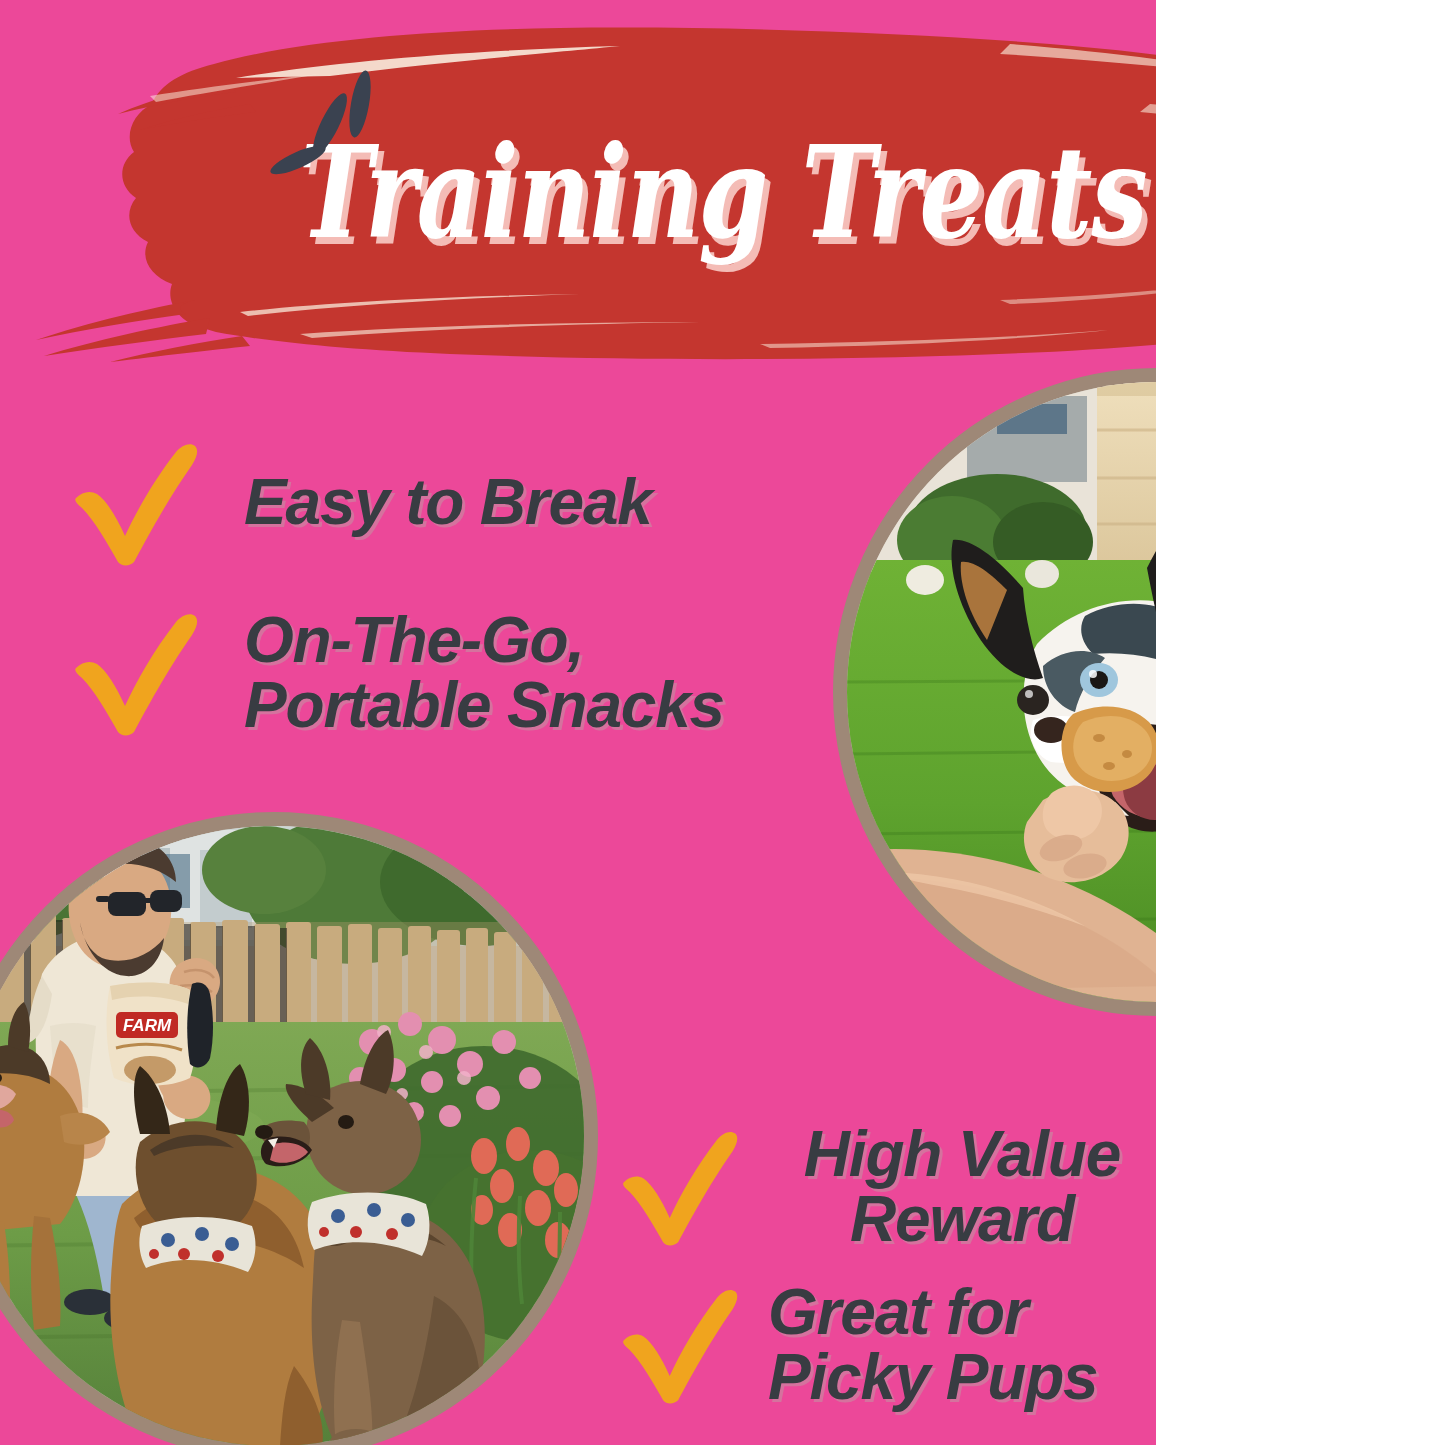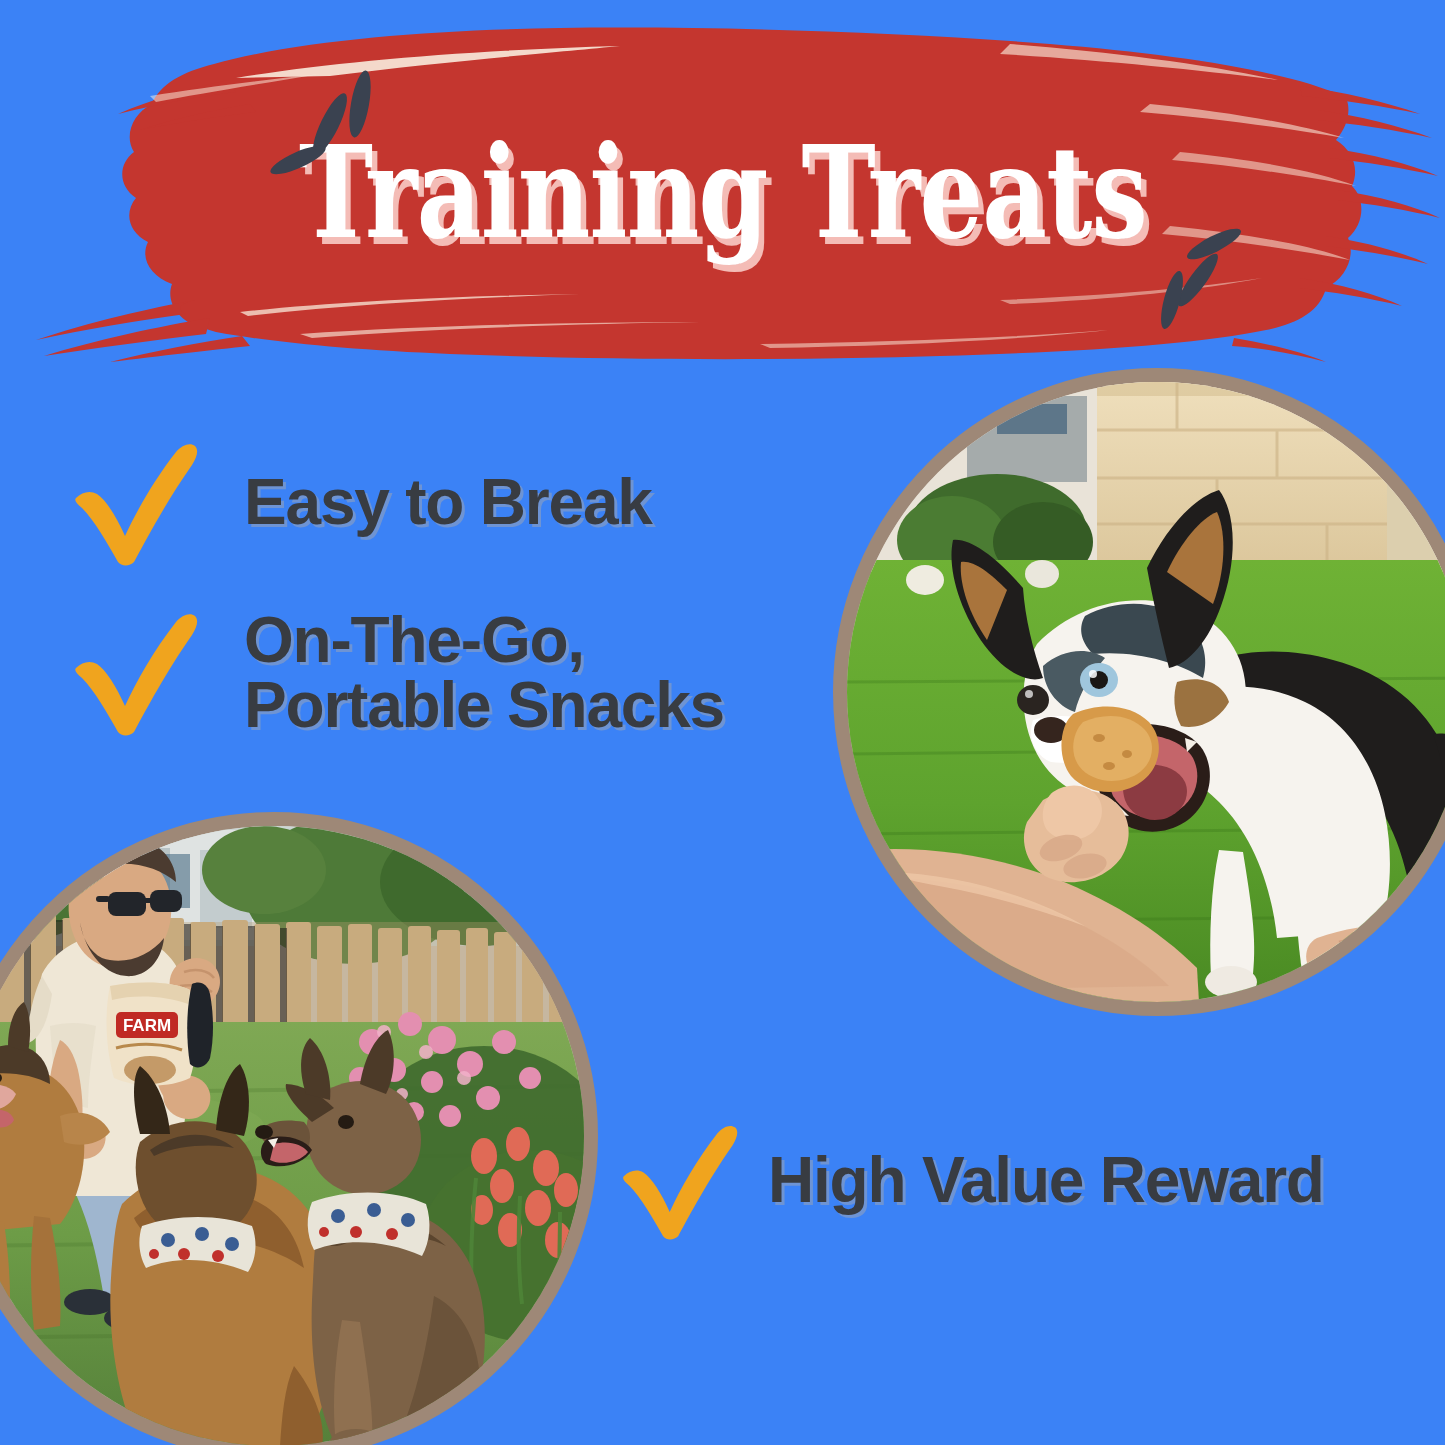--- a/index.html
+++ b/index.html
@@ -2,25 +2,26 @@
 <html><head>
 <meta charset="utf-8">
 <style>
   html, body {
     margin: 0;
     padding: 0;
     background: #ffffff;
   }
   #poster {
     position: relative;
-    width: 1445px;
+    width: 1156px;
     height: 1445px;
     overflow: hidden;
-    background: #3b82f6;
+    background: #ec4899;
     font-family: "Liberation Sans", sans-serif;
+    font-style: italic;
     -webkit-font-smoothing: antialiased;
   }
 
   
   #header-banner {
     position: absolute;
     left: 0;
     top: 0;
     width: 1445px;
     height: 380px;
@@ -83,21 +84,21 @@
   #bullet-easy-to-break { left: 70px; top: 440px; }
   #bullet-easy-to-break .check-icon { width: 132px; height: 126px; }
   #bullet-easy-to-break .bullet-text { margin-left: 42px; }
 
   #bullet-on-the-go { left: 70px; top: 608px; }
   #bullet-on-the-go .check-icon { width: 132px; height: 126px; }
   #bullet-on-the-go .bullet-text { margin-left: 42px; }
 
   #bullet-high-value { left: 618px; top: 1122px; }
   #bullet-high-value .check-icon { width: 124px; height: 118px; }
-  #bullet-high-value .bullet-text { margin-left: 26px; }
+  #bullet-high-value .bullet-text { margin-left: 26px; text-align: center; }
 
   #bullet-picky-pups { left: 618px; top: 1280px; }
   #bullet-picky-pups .check-icon { width: 124px; height: 118px; }
   #bullet-picky-pups .bullet-text { margin-left: 26px; }
 
   
   .photo-circle {
     position: absolute;
     border-radius: 50%;
     overflow: hidden;
@@ -231,20 +232,30 @@
     <svg class="check-icon" viewBox="0 0 132 126">
       <path class="check-stroke" d="M6,58 C12,52 20,50 27,54 C36,60 46,76 55,96
                C66,72 84,40 106,12 C112,5 120,2 125,6
                C129,10 127,17 122,25 C96,62 76,100 64,122
                C60,126 52,127 48,122 C38,104 24,80 12,68
                C6,63 4,60 6,58 Z"></path>
     </svg>
     <div class="bullet-text">High Value Reward</div>
   </div>
 
+  <div class="bullet-row" id="bullet-picky-pups">
+    <svg class="check-icon" viewBox="0 0 132 126">
+      <path class="check-stroke" d="M6,58 C12,52 20,50 27,54 C36,60 46,76 55,96
+               C66,72 84,40 106,12 C112,5 120,2 125,6
+               C129,10 127,17 122,25 C96,62 76,100 64,122
+               C60,126 52,127 48,122 C38,104 24,80 12,68
+               C6,63 4,60 6,58 Z"></path>
+    </svg>
+    <div class="bullet-text">Great for Picky Pups</div>
+  </div>
 
   <div class="photo-circle" id="photo-dog-treat">
     <div class="photo-inner">
       <svg class="photo-svg" viewBox="0 0 620 620" preserveAspectRatio="xMidYMid slice">
         <defs>
           <linearGradient id="grassG" x1="0" y1="0" x2="0" y2="1">
             <stop offset="0%" stop-color="#6fb235"></stop>
             <stop offset="55%" stop-color="#5ea32e"></stop>
             <stop offset="100%" stop-color="#4a8a23"></stop>
           </linearGradient>

